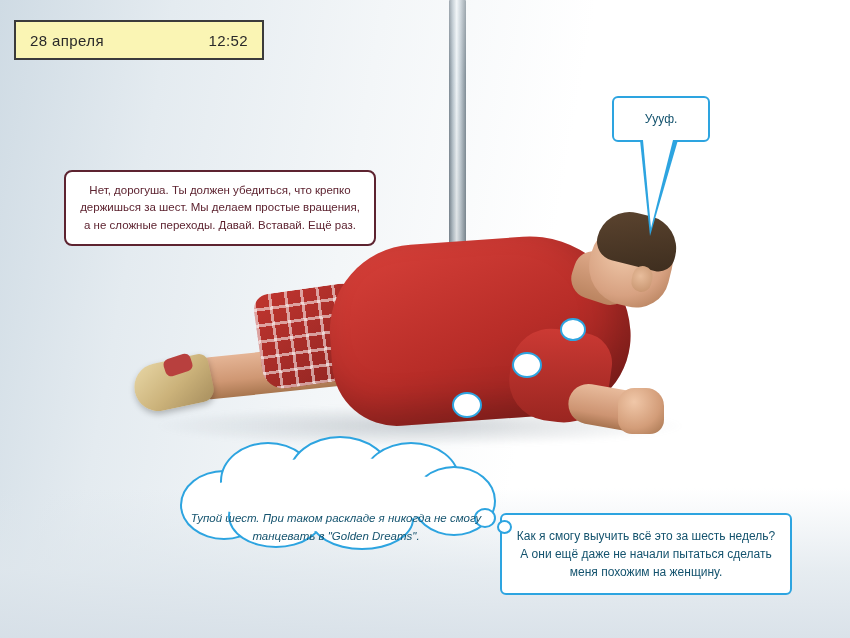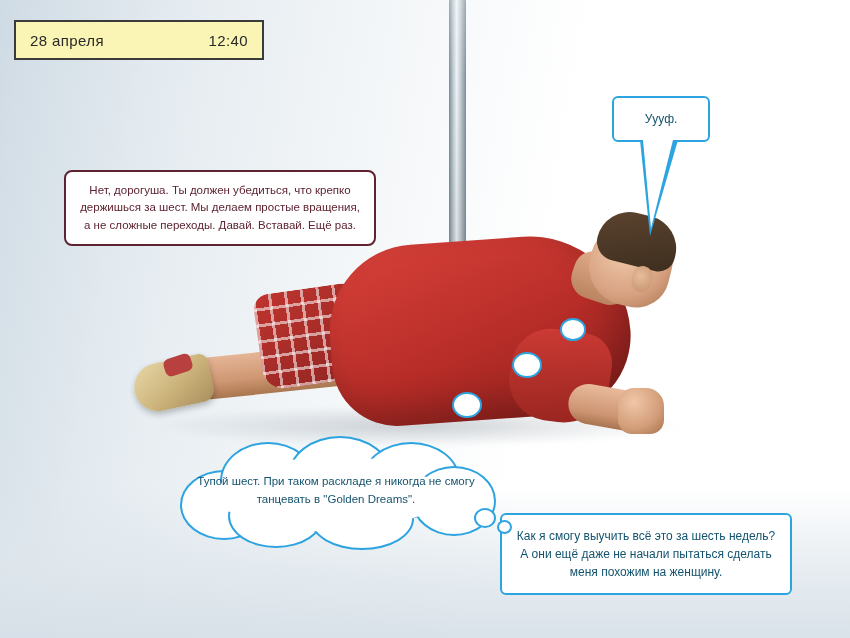--- a/index.html
+++ b/index.html
@@ -215,22 +215,23 @@
   }
 
   
   .cloud {
     position: absolute;
     color: #14536e;
     font-size: 11.5px;
     text-align: center;
     line-height: 1.55;
     display: flex;
-    align-items: center;
+    align-items: flex-end;
     justify-content: center;
+    font-style: italic;
   }
   .cloud .cloud-body {
     position: absolute;
     left: 0; top: 0; right: 0; bottom: 0;
   }
   .cloud .lobe {
     position: absolute;
     background: #ffffff;
     border: 2px solid #2da4e0;
     border-radius: 50%;
@@ -259,21 +260,21 @@
 
   <div class="bg-wall"></div>
   <div class="bg-floor"></div>
 
   <div class="pole"></div>
   <div class="pole-shadow"></div>
   <div class="pole-lower"></div>
 
   <div class="caption-box">
     <span class="caption-date">28 апреля</span>
-    <span class="caption-time">12:40</span>
+    <span class="caption-time">12:52</span>
   </div>
 
   <div class="figure">
     <div class="figure-shadow"></div>
     <div class="leg-back"></div>
     <div class="shoe"></div>
     <div class="shoe-strap"></div>
     <div class="short-plaid"></div>
     <div class="torso"></div>
     <div class="shirt-sleeve"></div>

